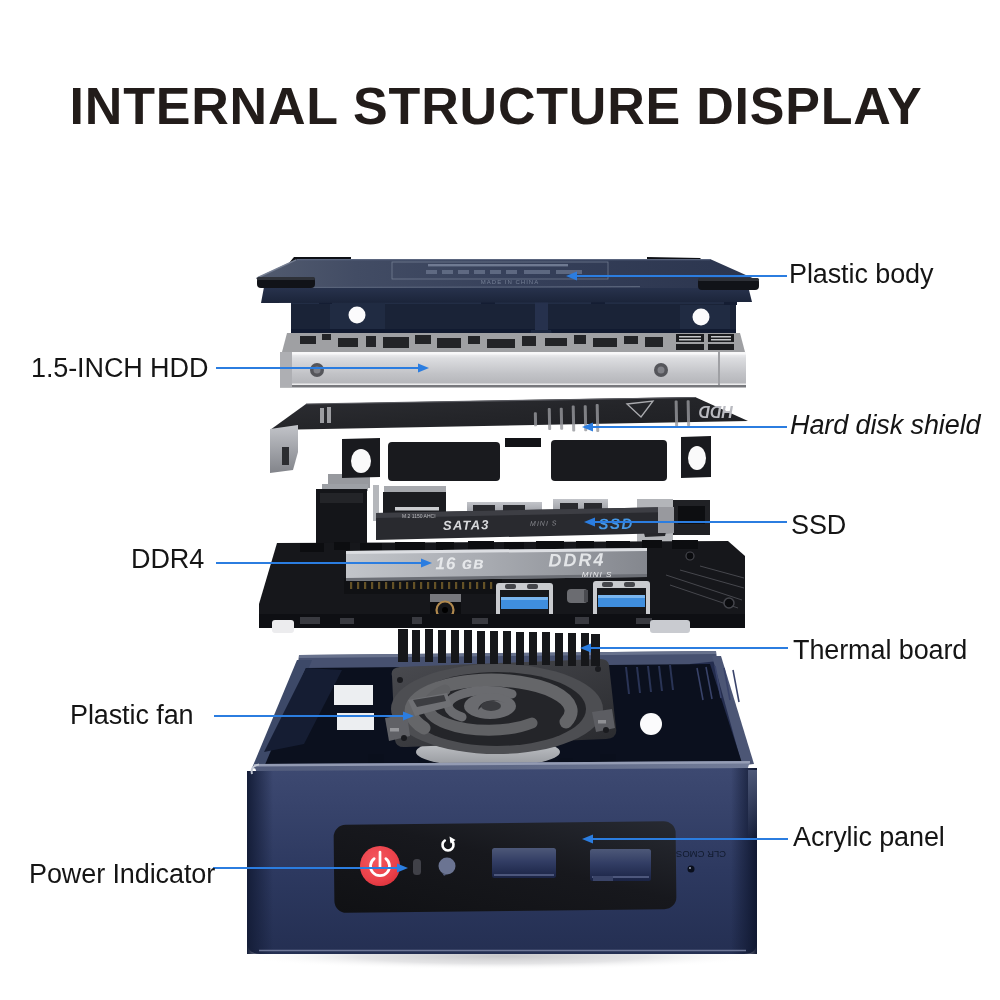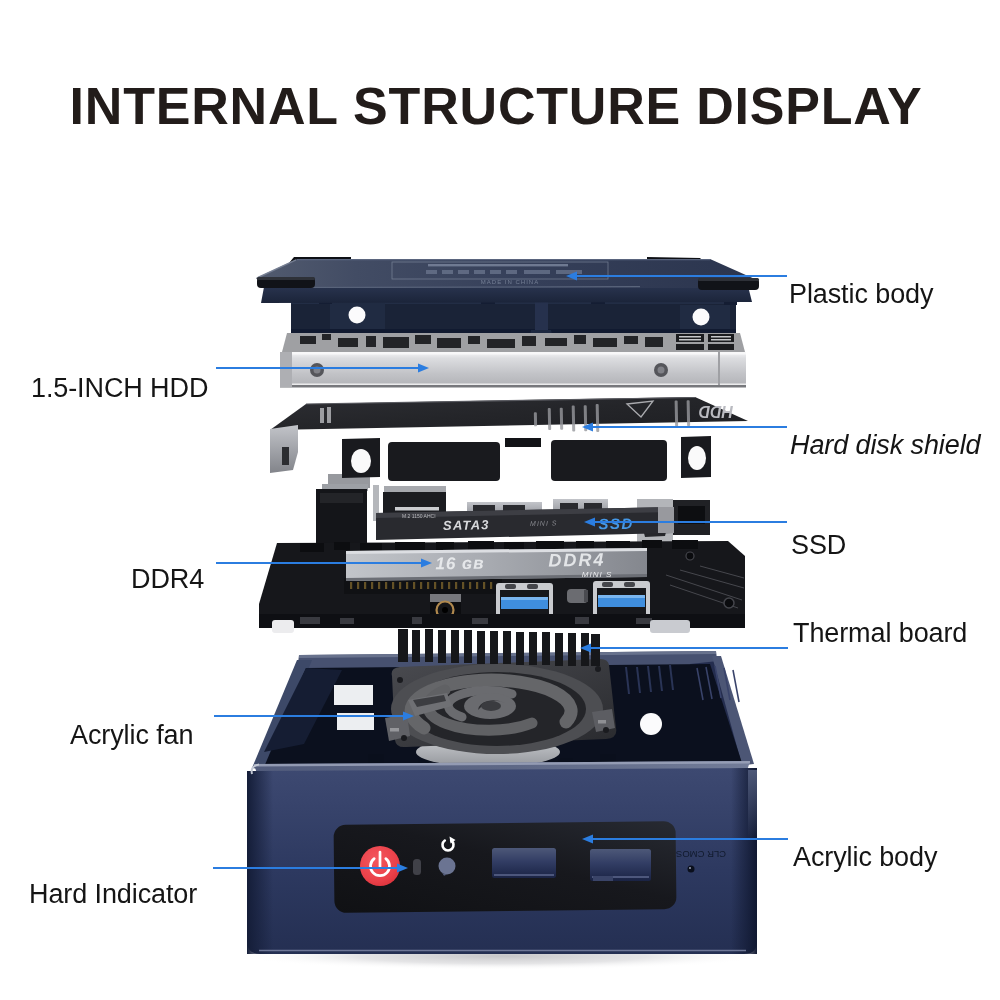--- a/index.html
+++ b/index.html
@@ -1,20 +1,20 @@
 <!DOCTYPE html>
 <html><head>
 <meta charset="utf-8">
 <style>
 html,body{margin:0;padding:0;}
 body{width:1000px;height:1000px;background:#ffffff;position:relative;overflow:hidden;
      font-family:"Liberation Sans",sans-serif;}
 #title{position:absolute;left:-4px;top:76px;width:1000px;text-align:center;
   font-size:52px;font-weight:bold;color:#221c1a;letter-spacing:0.8px;white-space:nowrap;}
-.lbl{position:absolute;font-size:27px;line-height:27px;letter-spacing:-0.1px;color:#151515;white-space:nowrap;margin-top:20px;}
+.lbl{position:absolute;font-size:27px;line-height:27px;letter-spacing:-0.1px;color:#151515;white-space:nowrap;}
 svg{position:absolute;left:0;top:0;}
 </style>
 </head>
 <body>
 <div id="title">INTERNAL STRUCTURE DISPLAY</div>
 
 <svg width="1000" height="1000" viewBox="0 0 1000 1000">
 <defs>
 <linearGradient id="lidg" x1="0" y1="0" x2="1" y2="0">
  <stop offset="0" stop-color="#525b6f"></stop>
@@ -485,16 +485,16 @@
   <line x1="213" y1="868" x2="399" y2="868"></line>
   <polygon points="408,868 397,863.5 397,872.5" stroke="none"></polygon>
 </g>
 </svg>
 
 <div class="lbl" style="left:789px;top:261px;">Plastic body</div>
 <div class="lbl" style="left:31px;top:355px;">1.5-INCH HDD</div>
 <div class="lbl" style="left:790px;top:412px;font-style:italic;">Hard disk shield</div>
 <div class="lbl" style="left:791px;top:512px;">SSD</div>
 <div class="lbl" style="left:131px;top:546px;">DDR4</div>
-<div class="lbl" style="left:793px;top:600px;">Thermal board</div>
-<div class="lbl" style="left:70px;top:702px;">Acrylic fan</div>
-<div class="lbl" style="left:793px;top:824px;">Acrylic body</div>
-<div class="lbl" style="left:29px;top:861px;">Hard Indicator</div>
+<div class="lbl" style="left:793px;top:637px;">Thermal board</div>
+<div class="lbl" style="left:70px;top:702px;">Plastic fan</div>
+<div class="lbl" style="left:793px;top:824px;">Acrylic panel</div>
+<div class="lbl" style="left:29px;top:861px;">Power Indicator</div>
 
 </body></html>

